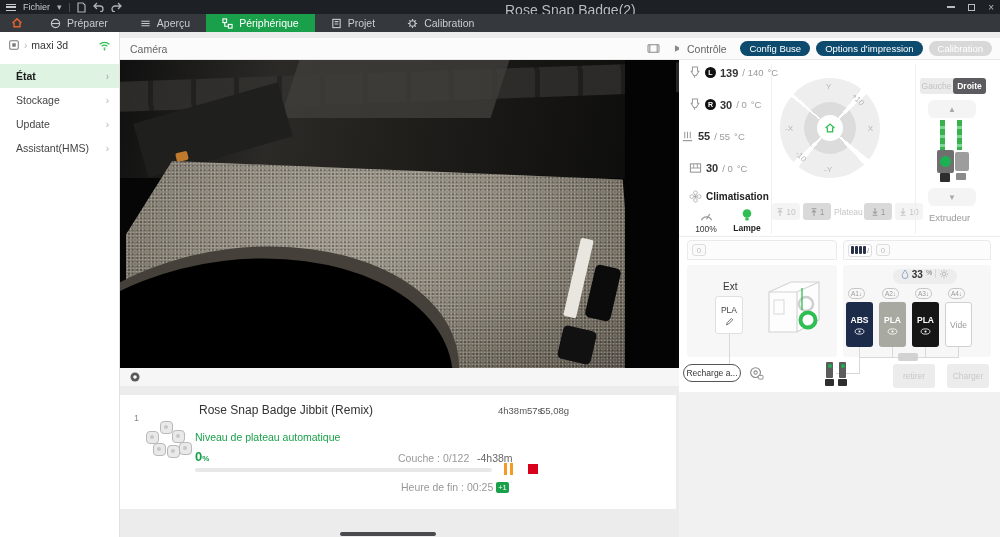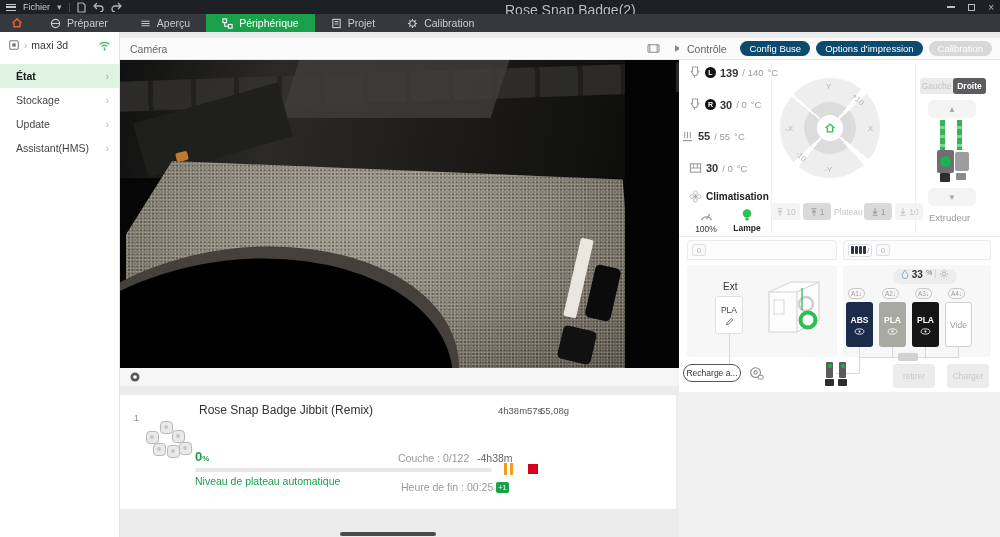--- a/index.html
+++ b/index.html
@@ -59,21 +59,21 @@
   
   #prog-panel{position:absolute;left:0;top:363px;width:556px;}
   #prog-body{position:relative;background:#fff;height:114px;}
   #prog-idx{position:absolute;left:14px;top:18px;font-size:9px;color:#888;}
   #prog-thumb{position:absolute;left:26px;top:26px;width:46px;height:46px;}
   .bead{position:absolute;width:13px;height:13px;border:1.5px solid #b9b9b9;border-radius:4px;background:#e9e9e9;}
   .bead::after{content:"";position:absolute;left:3px;top:3px;width:4px;height:4px;border-radius:50%;background:#c7c7c7;}
   #prog-title{position:absolute;left:79px;top:8px;font-size:12px;color:#333;}
   #prog-dur{position:absolute;left:378px;top:10px;font-size:9.5px;color:#555;}
   #prog-wt{position:absolute;left:420px;top:10px;font-size:9.5px;color:#555;}
-  #prog-status{position:absolute;left:75px;top:36px;font-size:10.5px;color:#1aa04a;margin-top:44px;}
+  #prog-status{position:absolute;left:75px;top:36px;font-size:10.5px;color:#1aa04a;}
   #prog-pct{position:absolute;left:75px;top:54px;font-size:13px;color:#1aa04a;font-weight:bold;}
   #prog-pct small{font-size:8px;font-weight:bold;}
   #prog-layer{position:absolute;left:278px;top:57px;font-size:10.5px;color:#999;}
   #prog-remain{position:absolute;left:357px;top:57px;font-size:10.5px;color:#666;}
   #prog-bar{position:absolute;left:75px;top:73px;width:297px;height:4px;background:#e8e8e8;border-radius:2px;}
   #prog-fill{height:4px;width:4px;background:#1aa04a;border-radius:2px;}
   #btn-pause{position:absolute;left:384px;top:68px;width:14px;height:12px;display:flex;gap:3px;}
   #btn-pause i{width:3px;height:12px;background:#f59a23;}
   #btn-stop{position:absolute;left:408px;top:69px;width:10px;height:10px;background:#d9001b;}
   #prog-finish{position:absolute;left:281px;top:86px;font-size:10.5px;color:#999;}

